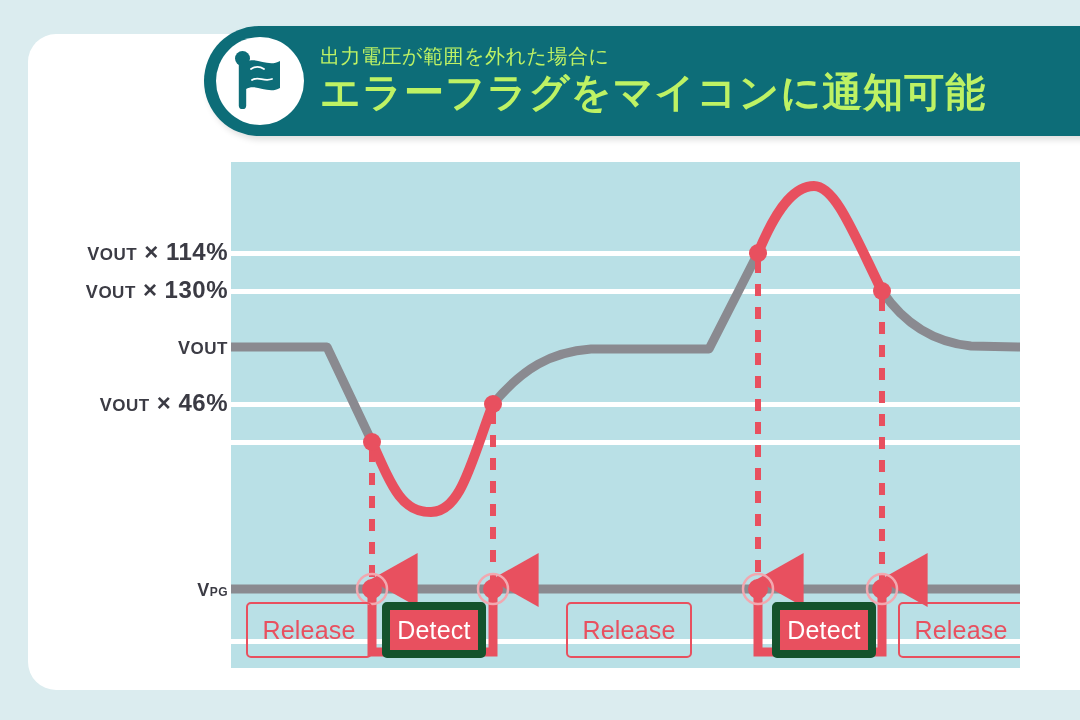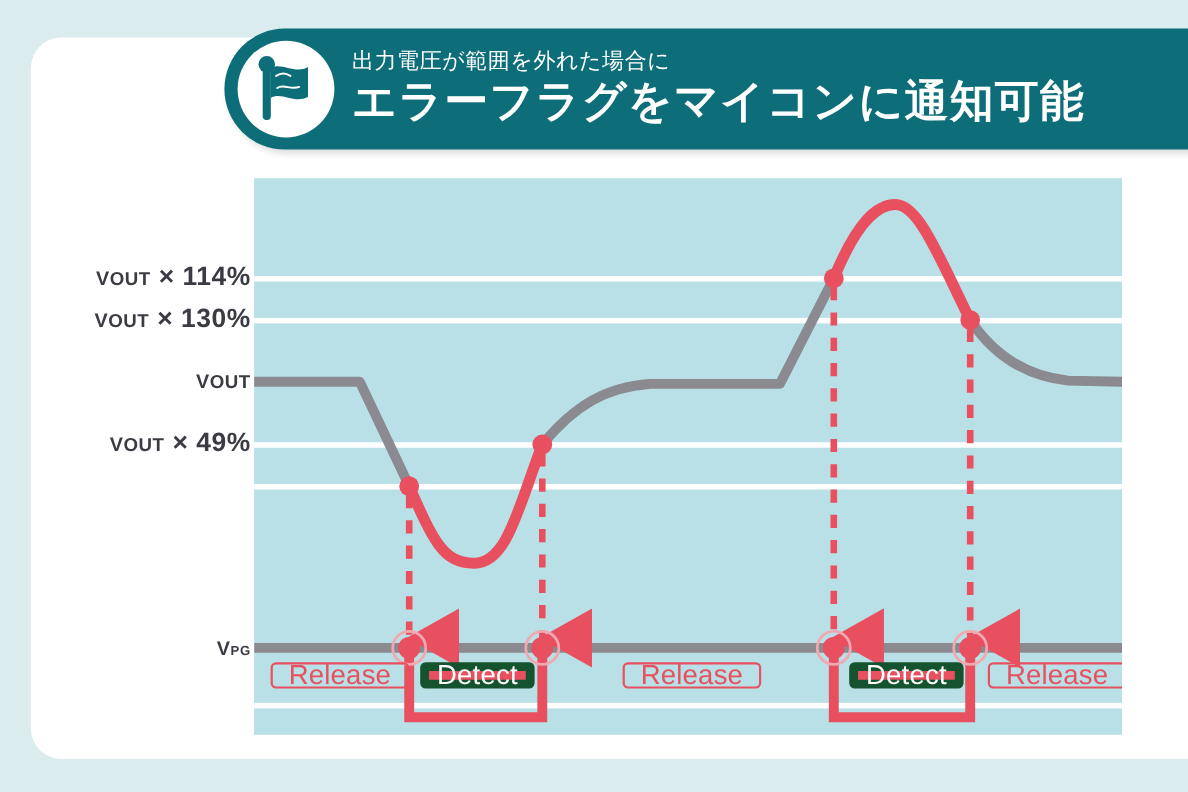--- a/index.html
+++ b/index.html
@@ -57,21 +57,21 @@
     background: #ffffff;
     flex: 0 0 auto;
     display: flex;
     align-items: center;
     justify-content: center;
   }
   #banner-text {
     display: flex;
     flex-direction: column;
     justify-content: center;
-    color: #ffffff;
+    color: #bef264;
     padding-bottom: 4px;
   }
   #banner-sub {
     font-size: 20px;
     letter-spacing: 0.5px;
     line-height: 1.2;
     margin-bottom: 2px;
     font-weight: normal;
   }
   #banner-title {
@@ -120,21 +120,21 @@
     position: absolute;
     left: 0;
     width: 789px;
     height: 5px;
     background: #ffffff;
   }
 
   
   .state-box {
     position: absolute;
-    height: 24px;
+    height: 56px;
     border-radius: 5px;
     display: flex;
     align-items: center;
     justify-content: center;
     font-size: 25px;
     letter-spacing: 0.2px;
     box-sizing: border-box;
   }
   .state-release {
     border: 2px solid #e8505f;
@@ -179,21 +179,21 @@
   <div class="axis-label" style="top:240px;">
     <span class="sc">V</span><span class="sc" style="font-size:17px;">OUT</span><span> × 114%</span>
   </div>
   <div class="axis-label" style="top:278px;">
     <span class="sc">V</span><span class="sc" style="font-size:17px;">OUT</span><span> × 130%</span>
   </div>
   <div class="axis-label" style="top:334px;">
     <span class="sc">V</span><span class="sc" style="font-size:17px;">OUT</span>
   </div>
   <div class="axis-label" style="top:391px;">
-    <span class="sc">V</span><span class="sc" style="font-size:17px;">OUT</span><span> × 49%</span>
+    <span class="sc">V</span><span class="sc" style="font-size:17px;">OUT</span><span> × 46%</span>
   </div>
   <div class="axis-label" style="top:576px;">
     <span class="sc">V</span><span class="sc" style="font-size:12px;">PG</span>
   </div>
 </div>
 
 <div id="plot">
 
   <div class="gridline" style="top:89px;"></div>
   <div class="gridline" style="top:127px;"></div>

